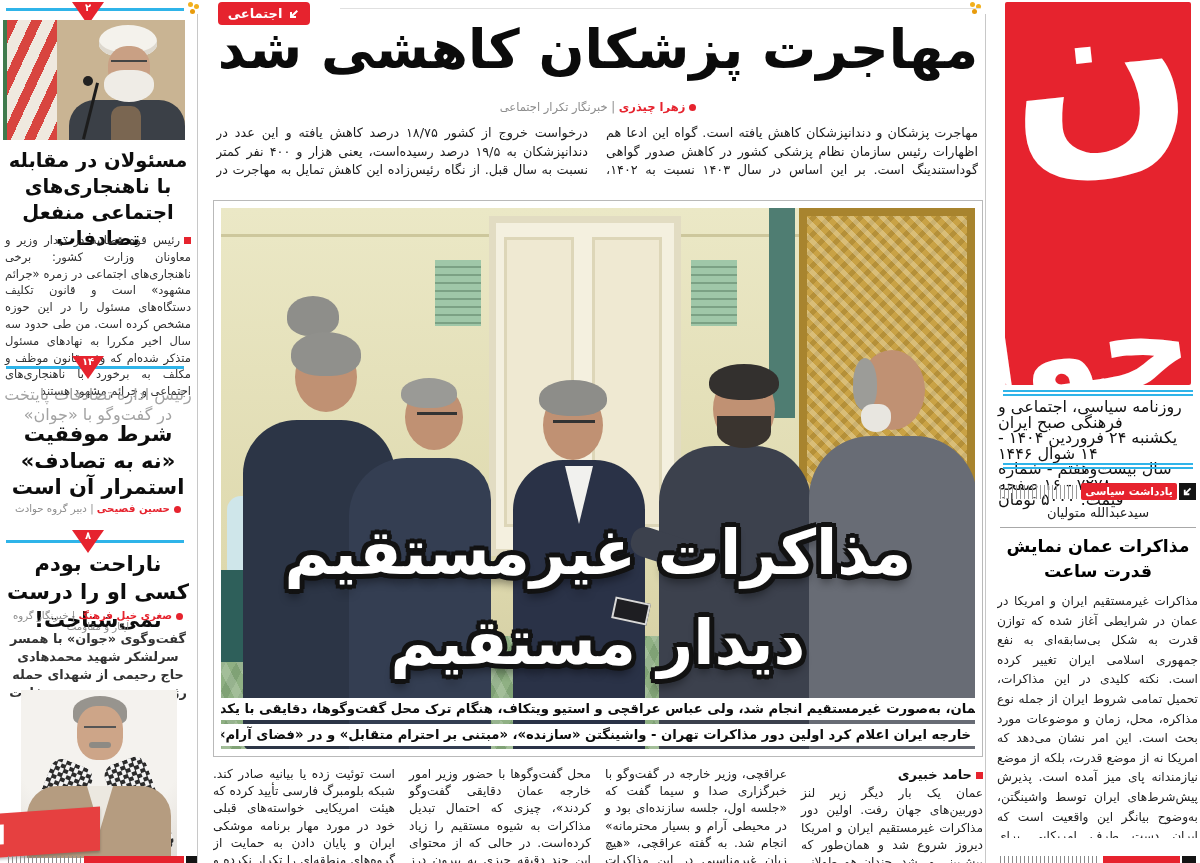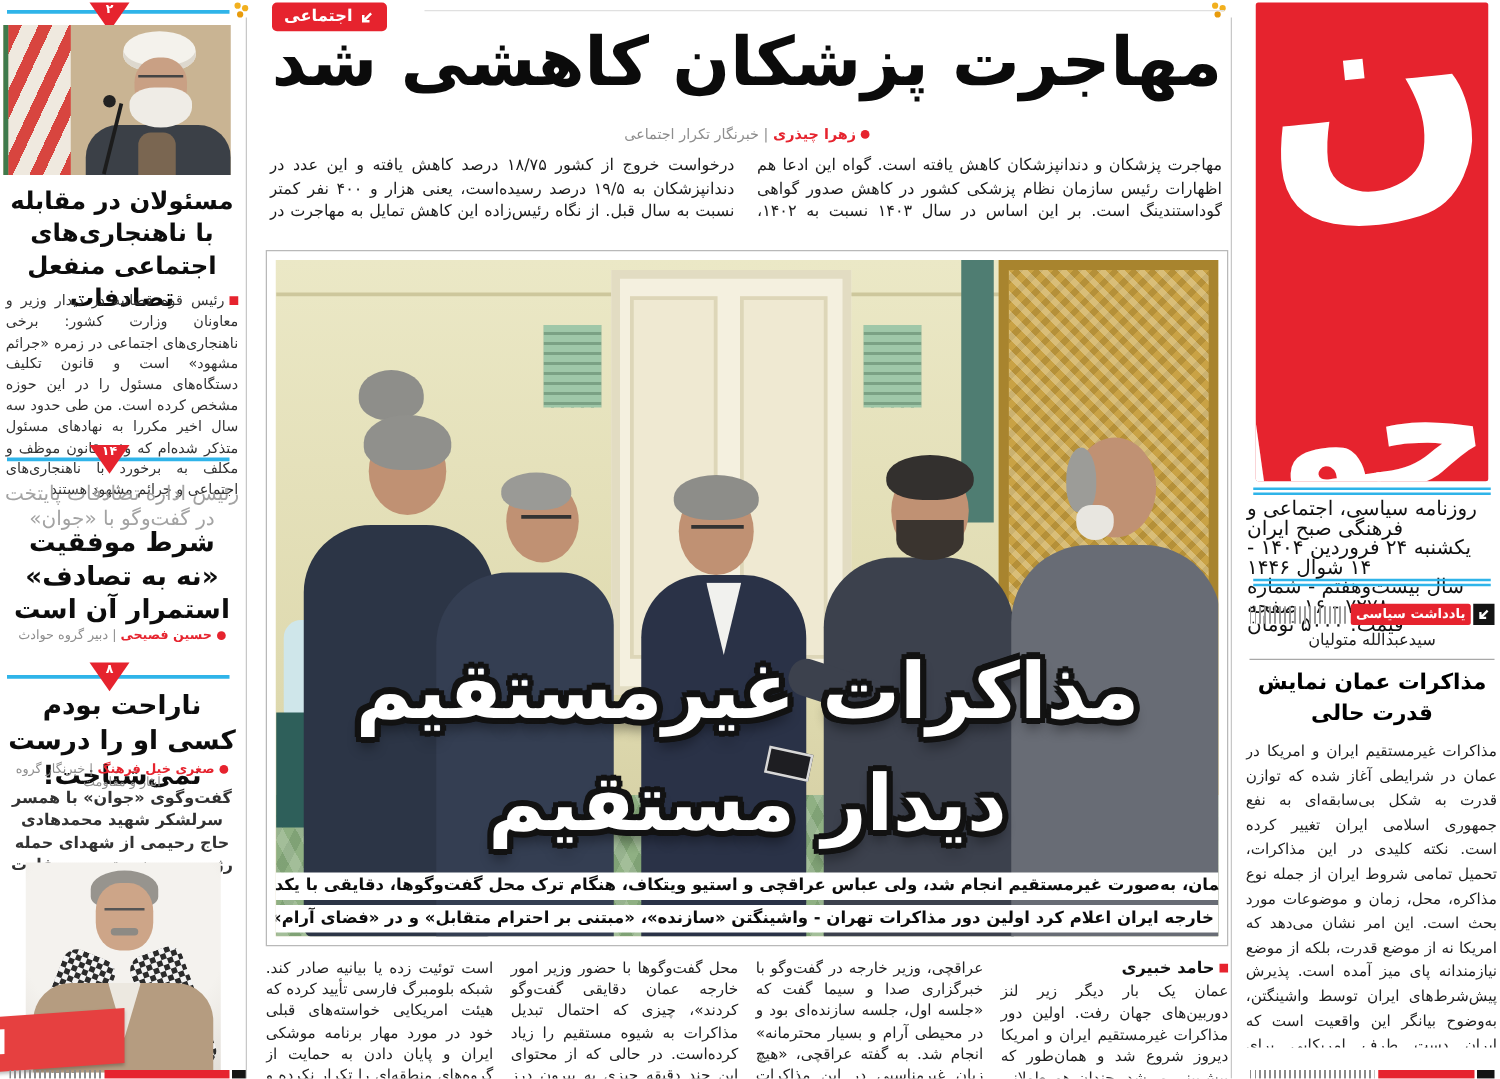--- a/index.html
+++ b/index.html
@@ -349,21 +349,21 @@
       <div class="mark-sq">
           <svg width="11" height="11" viewBox="0 0 12 12">
             <path fill="#fff" d="M2 10 V4 h2 v2.6 L8.6 2 10 3.4 5.4 8 H8 v2 Z"></path>
           </svg>
         </div>
     </div>
 
     <div id="note-author">سیدعبدالله متولیان</div>
     <div id="note-rule"></div>
     <div id="note-h">
-      <div>مذاکرات عمان نمایش قدرت حالی</div>
+      <div>مذاکرات عمان نمایش قدرت ساعت</div>
     </div>
     <div id="note-body"><span>مذاکرات غیرمستقیم ایران و امریکا در عمان در شرایطی آغاز شده که توازن قدرت به شکل بی‌سابقه‌ای به نفع جمهوری اسلامی ایران تغییر کرده است. نکته کلیدی در این مذاکرات، تحمیل تمامی شروط ایران از جمله نوع مذاکره، محل، زمان و موضوعات مورد بحث است. این امر نشان می‌دهد که امریکا نه از موضع قدرت، بلکه از موضع نیازمندانه پای میز آمده است. پذیرش پیش‌شرط‌های ایران توسط واشینگتن، به‌وضوح بیانگر این واقعیت است که ایران دست طرف امریکایی برای جنجال‌آفرینی و جنگ رسانه‌ای برای مرعوب‌سازی و تسلیم شدن ایران را خوانده است. اگرچه ایران در موضع قدرت قرار دارد، اما باید از هر گونه اشتباه تاکتیکی اجتناب کند. تجربه برجام نشان داد که امریکایی‌ها به هیچ تعهدی پایبند نیستند. بنابراین، تیم مذاکره‌کننده باید کاملاً هوشیار باشد تا در تله‌های حقوقی، رسانه‌ای و سیاسی امریکا گرفتار نشود. هر گونه امتیازدهی یکجانبه می‌تواند به جابه‌جایی برنده و بازنده منجر شود </span></div>
 
     <div class="barcode" style="top:856px; left:1000px; width:100px;"></div>
     <div class="redbar" style="top:856px; left:1103px; width:77px;"></div>
     <div class="blackbar" style="top:856px; left:1182px; width:14px;"></div>
   </div>
 
 </div>
 

